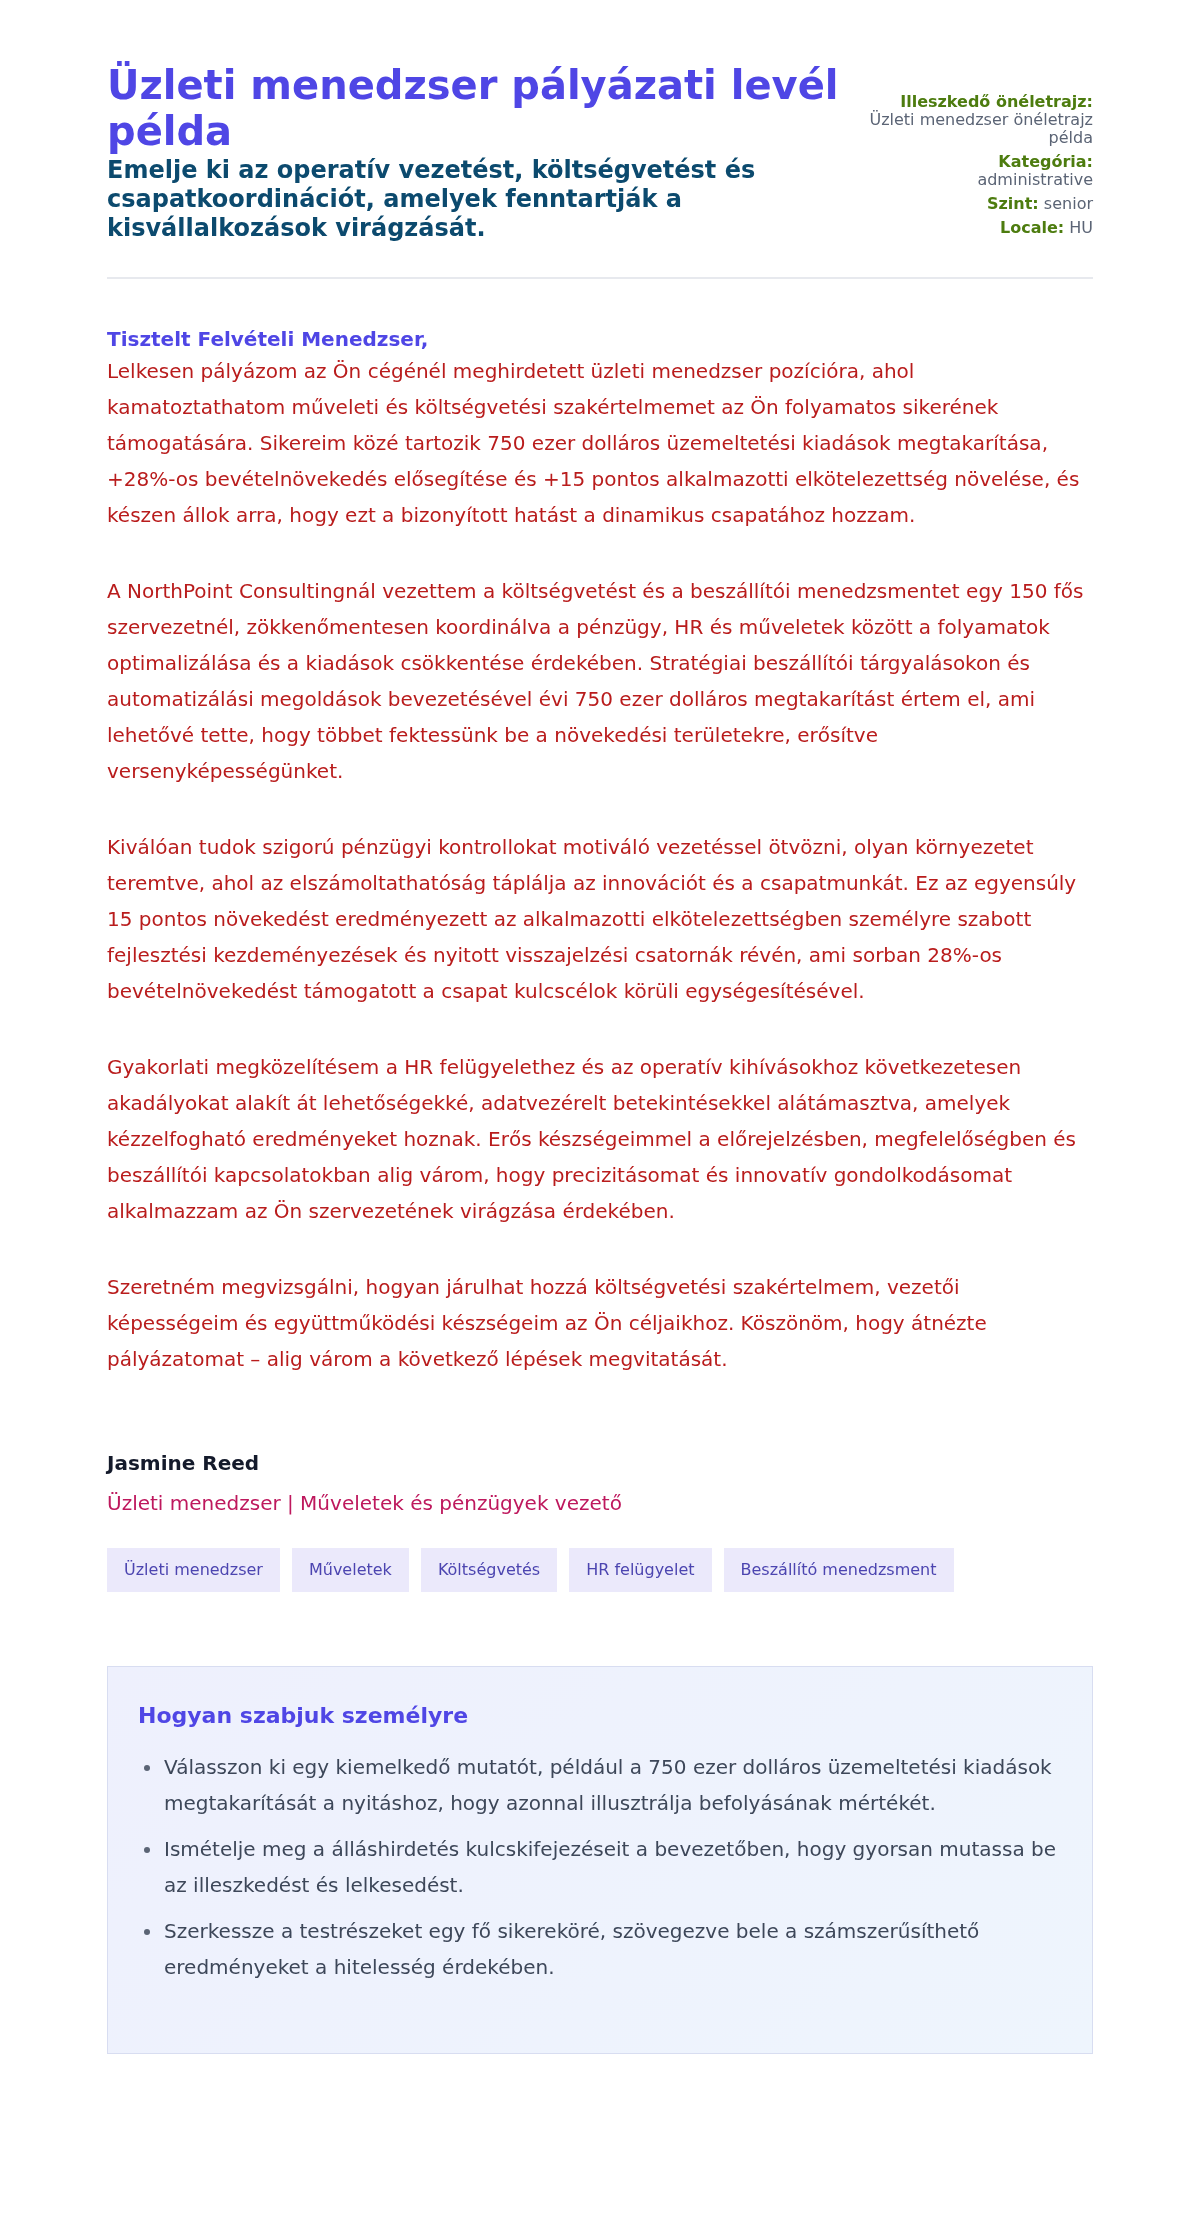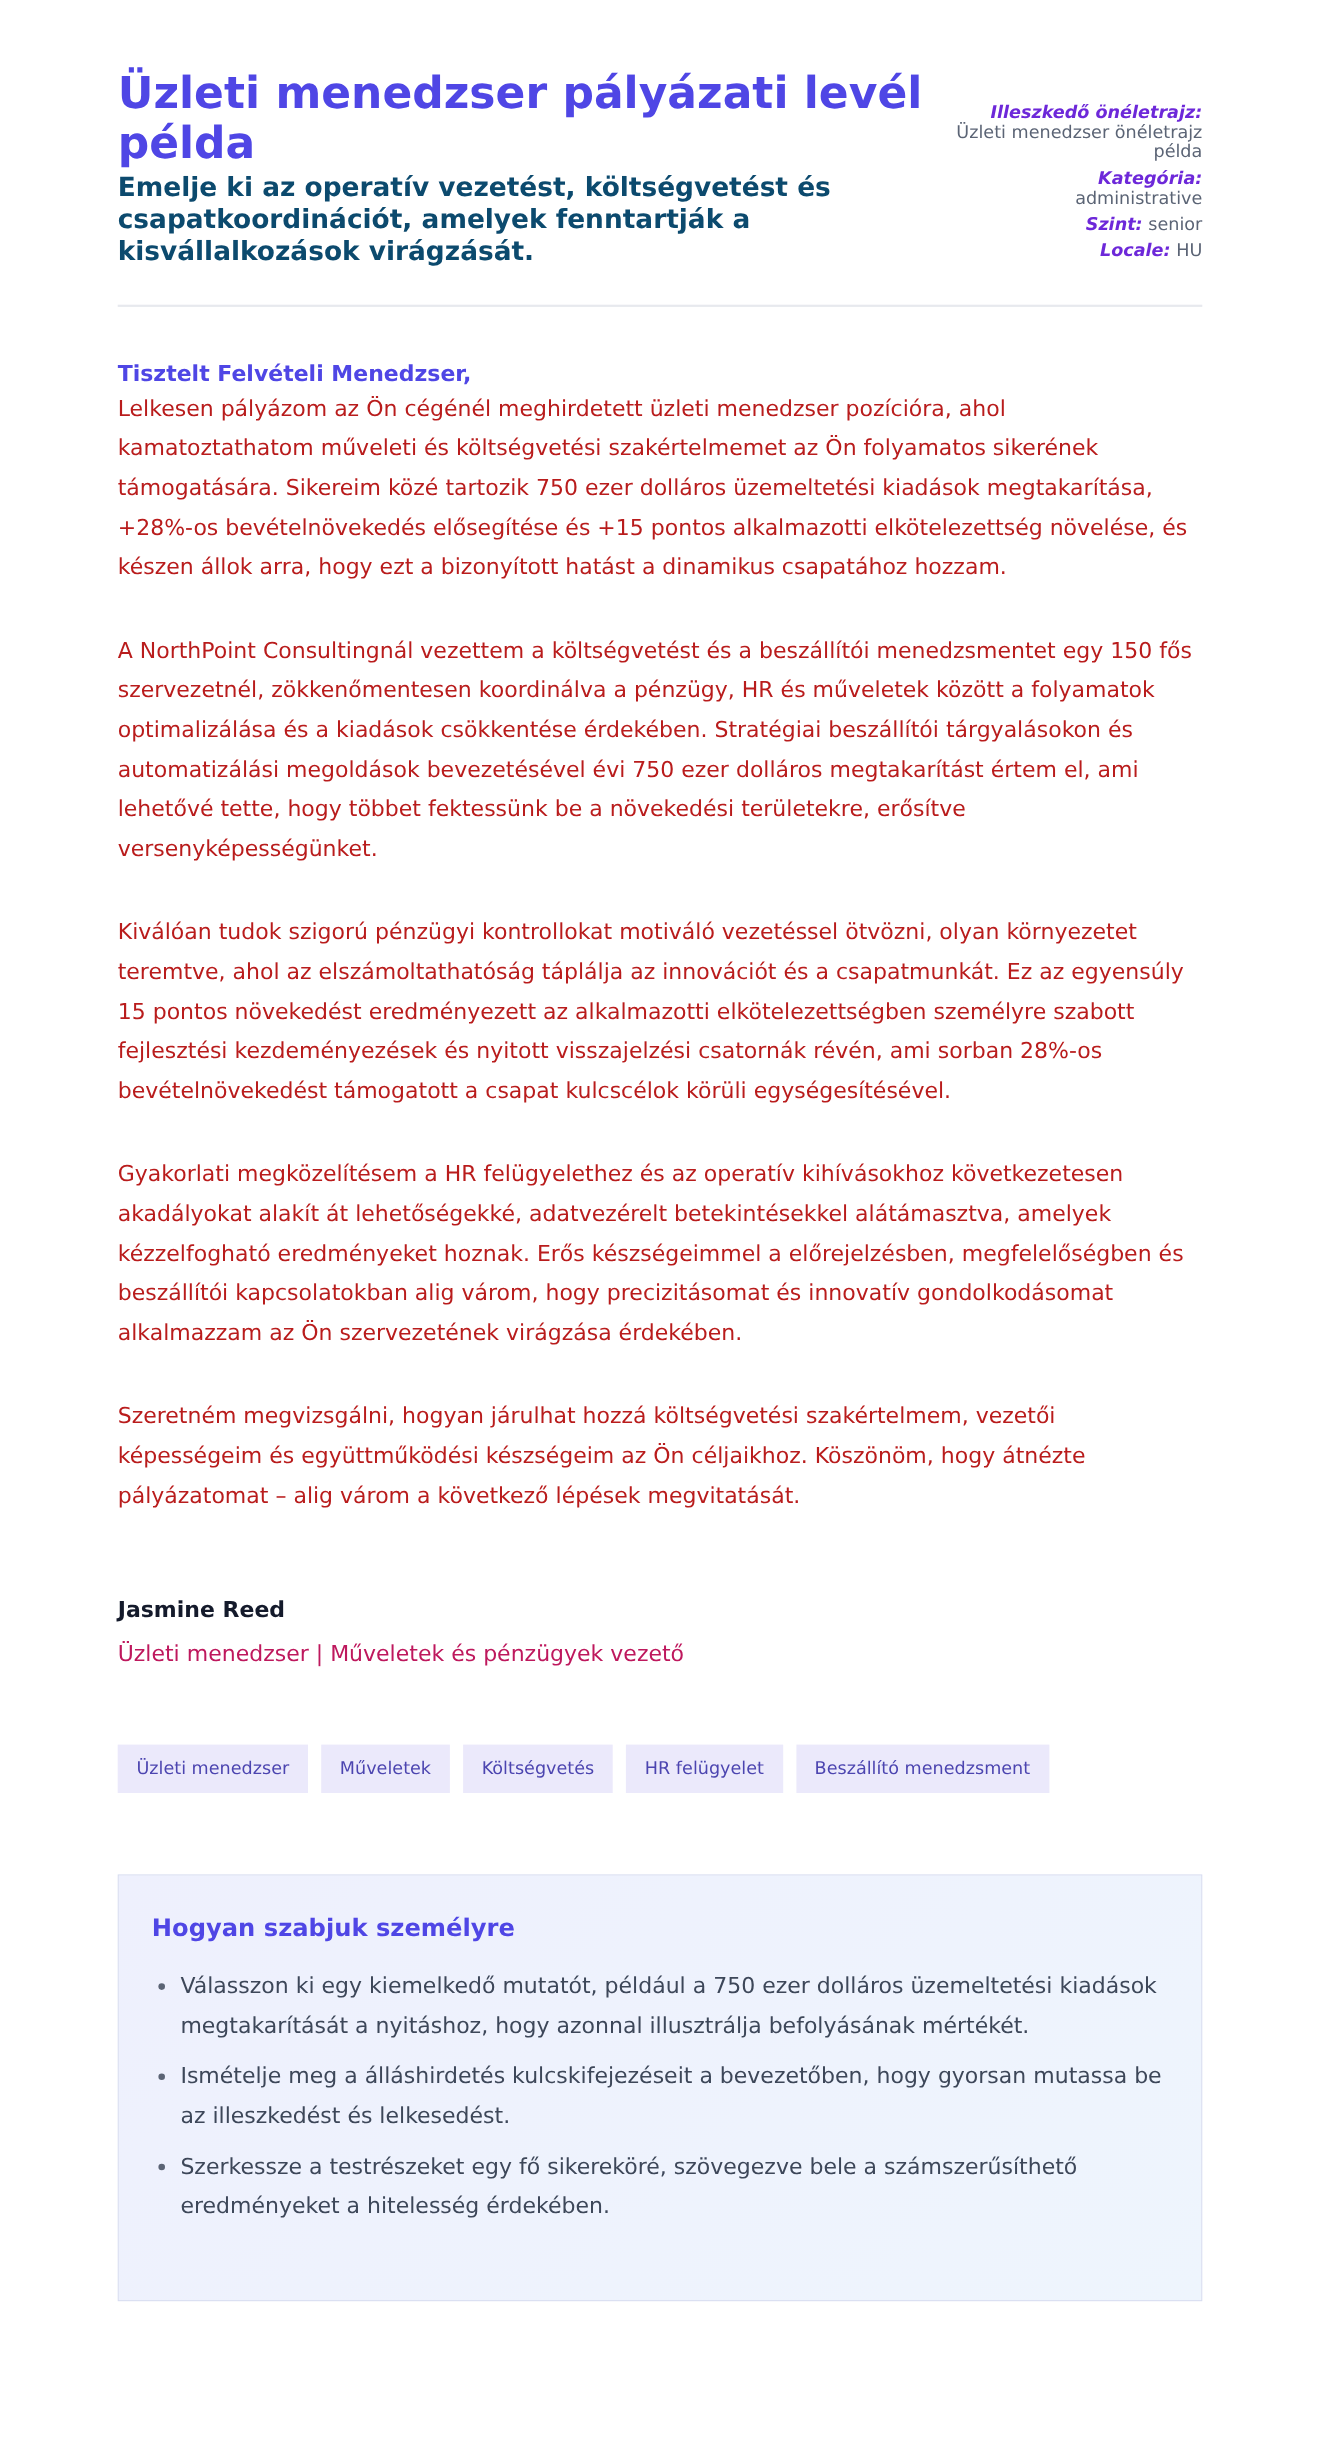--- a/index.html
+++ b/index.html
@@ -36,21 +36,21 @@
     }
     .meta {
       width: 230px;
       text-align: right;
       font-size: 16px;
       line-height: 18px;
       color: #5b6475;
       margin-top: 3px;
     }
     .meta-row { margin-bottom: 6px; }
-    .meta-key { font-weight: bold; color: #6d28d9; font-style: italic; }
+    .meta-key { font-weight: bold; color: #4d7c0f; }
 
     .letter { padding-top: 46px; }
     .salutation {
       font-size: 20px;
       font-weight: bold;
       color: #4f46e5;
       line-height: 28px;
     }
     .para {
       font-size: 20px;
@@ -68,21 +68,21 @@
     .sig-title {
       margin-top: 12px;
       font-size: 20px;
       line-height: 28px;
       color: #be185d;
     }
 
     .tags {
       display: flex;
       gap: 12px;
-      margin-top: 69px;
+      margin-top: 31px;
     }
     .tag {
       background: #ebe9fb;
       color: #4c45b0;
       font-size: 16px;
       line-height: 20px;
       padding: 12px 17px 12px 17px;
     }
 
     .tips {

